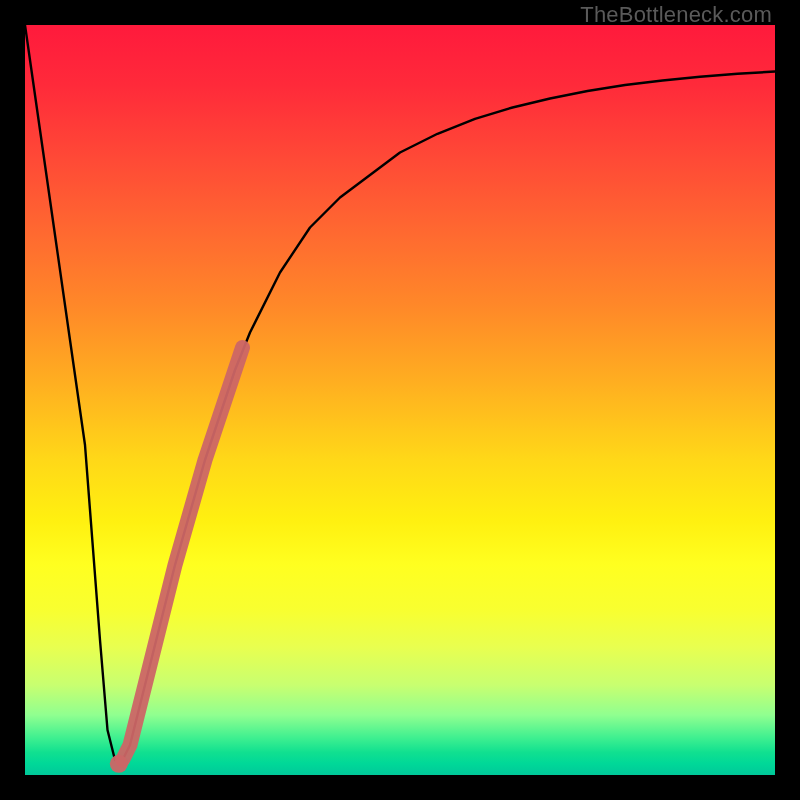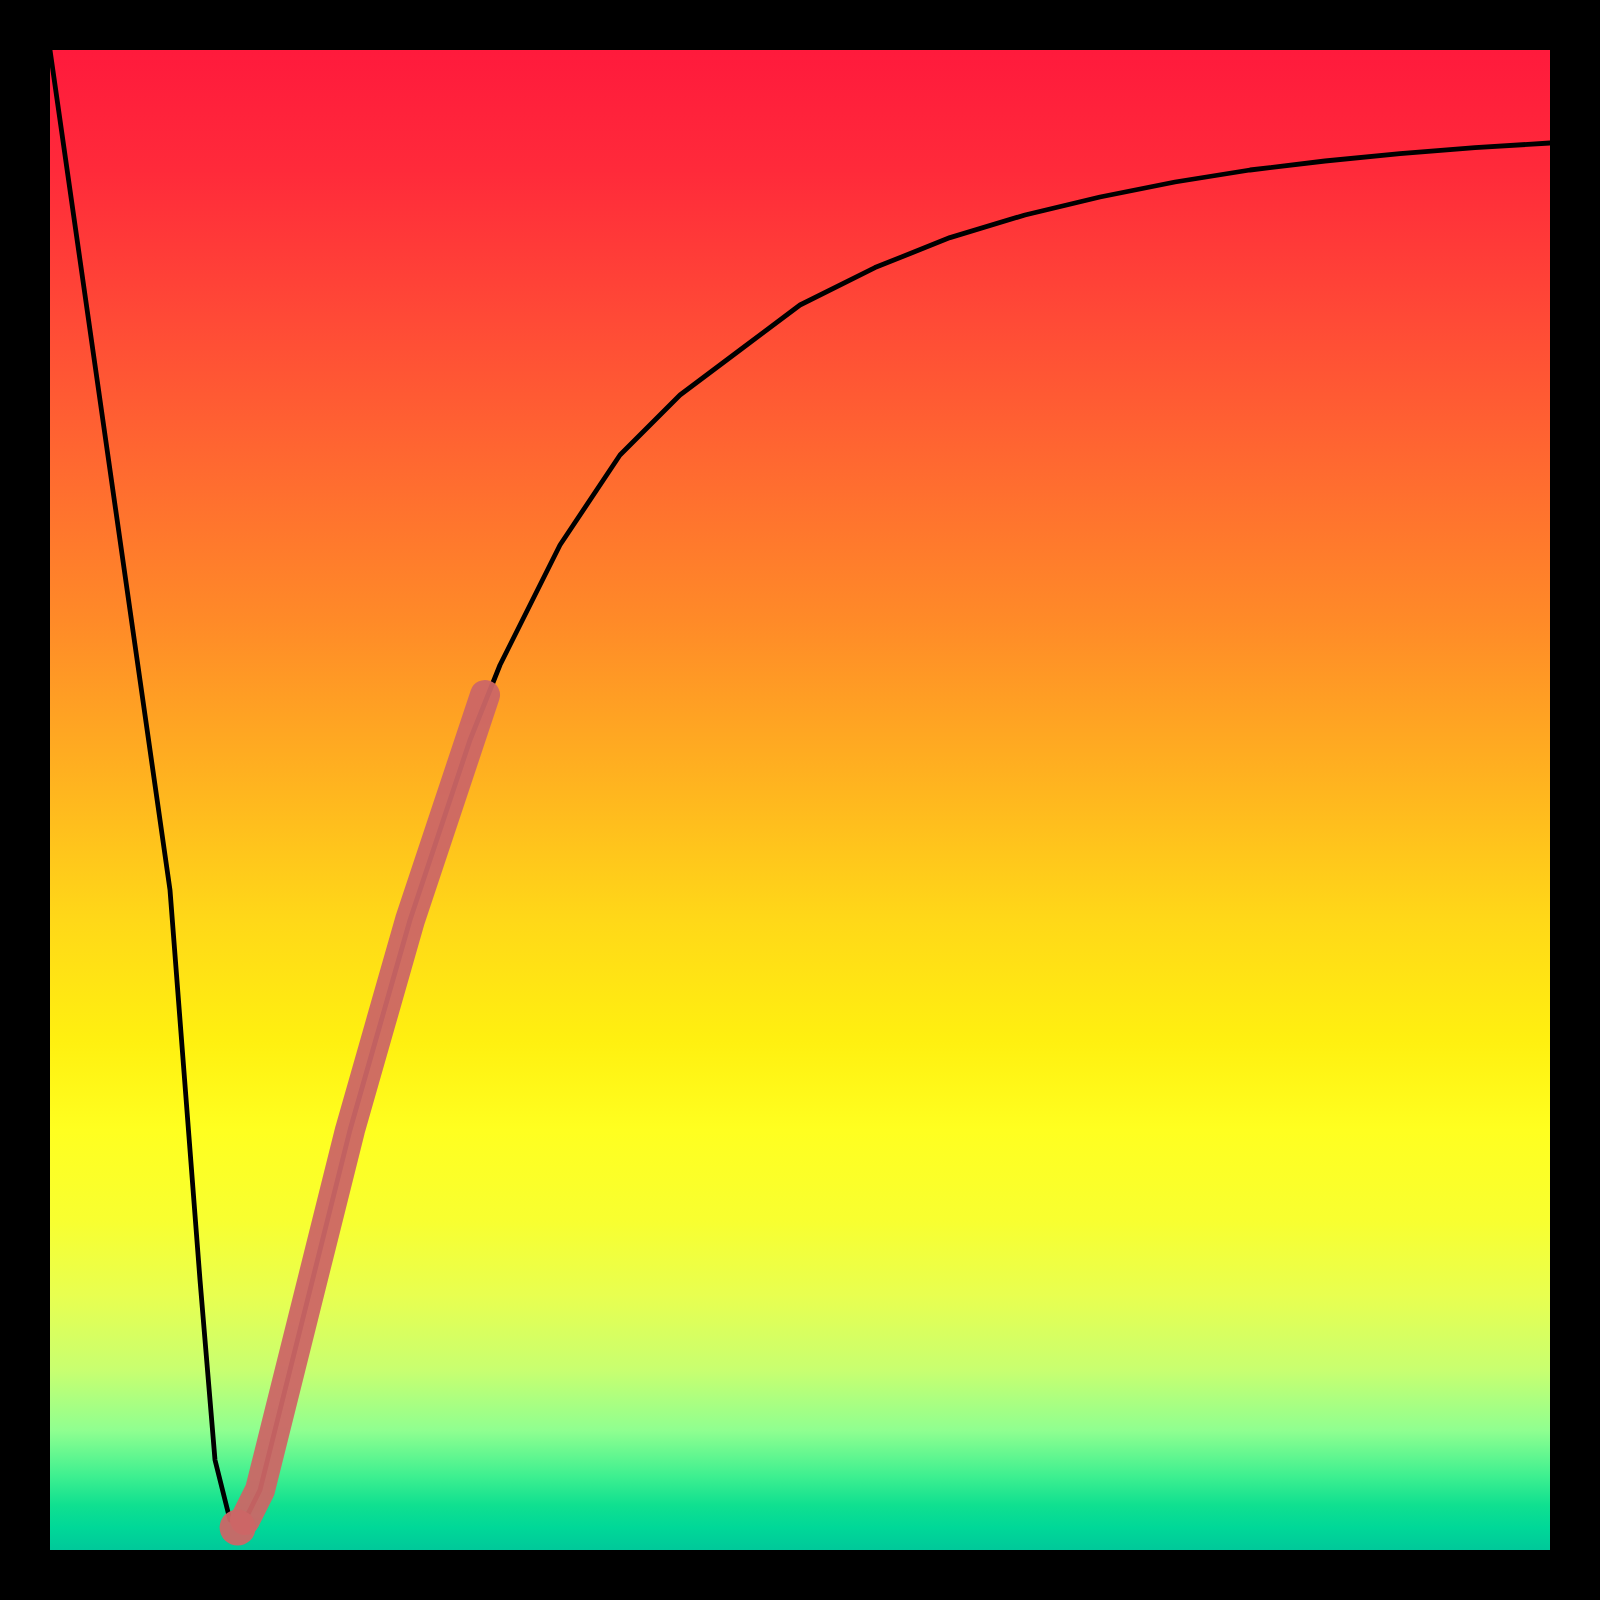--- a/index.html
+++ b/index.html
@@ -63,13 +63,14 @@
 <body>
 
 <div class="frame">
   <div class="plot">
     <svg id="chart-svg" width="750" height="750" viewBox="0 0 750 750">
         <path d="M0.0,0.0 L15.0,105.0 L30.0,210.0 L45.0,315.0 L60.0,420.0 L75.0,615.0 L82.5,705.0 L90.0,735.0 L97.5,735.0 L105.0,720.0 L112.5,690.0 L120.0,660.0 L135.0,600.0 L150.0,540.0 L165.0,487.5 L180.0,435.0 L195.0,390.0 L210.0,345.0 L225.0,307.5 L255.0,247.5 L285.0,202.5 L315.0,172.5 L345.0,150.0 L375.0,127.5 L412.5,108.8 L450.0,93.8 L487.5,82.5 L525.0,73.5 L562.5,66.0 L600.0,60.0 L637.5,55.5 L675.0,51.8 L712.5,48.8 L750.0,46.5 " fill="none" stroke="#000000" stroke-width="2.4" stroke-linejoin="round" stroke-linecap="round"></path>
         <path d="M97.5,735.0 L105.0,720.0 L112.5,690.0 L120.0,660.0 L135.0,600.0 L150.0,540.0 L165.0,487.5 L180.0,435.0 L195.0,390.0 L210.0,345.0 L217.5,322.5 " fill="none" stroke="#cc6666" stroke-width="15" stroke-linecap="round" stroke-linejoin="round" opacity="0.95"></path>
         <circle cx="93.8" cy="738.8" r="9" fill="#cc6666" opacity="0.95"></circle>
       </svg>
   </div>
+  <div class="watermark">TheBottleneck.com</div>
 </div>
 
 </body></html>

